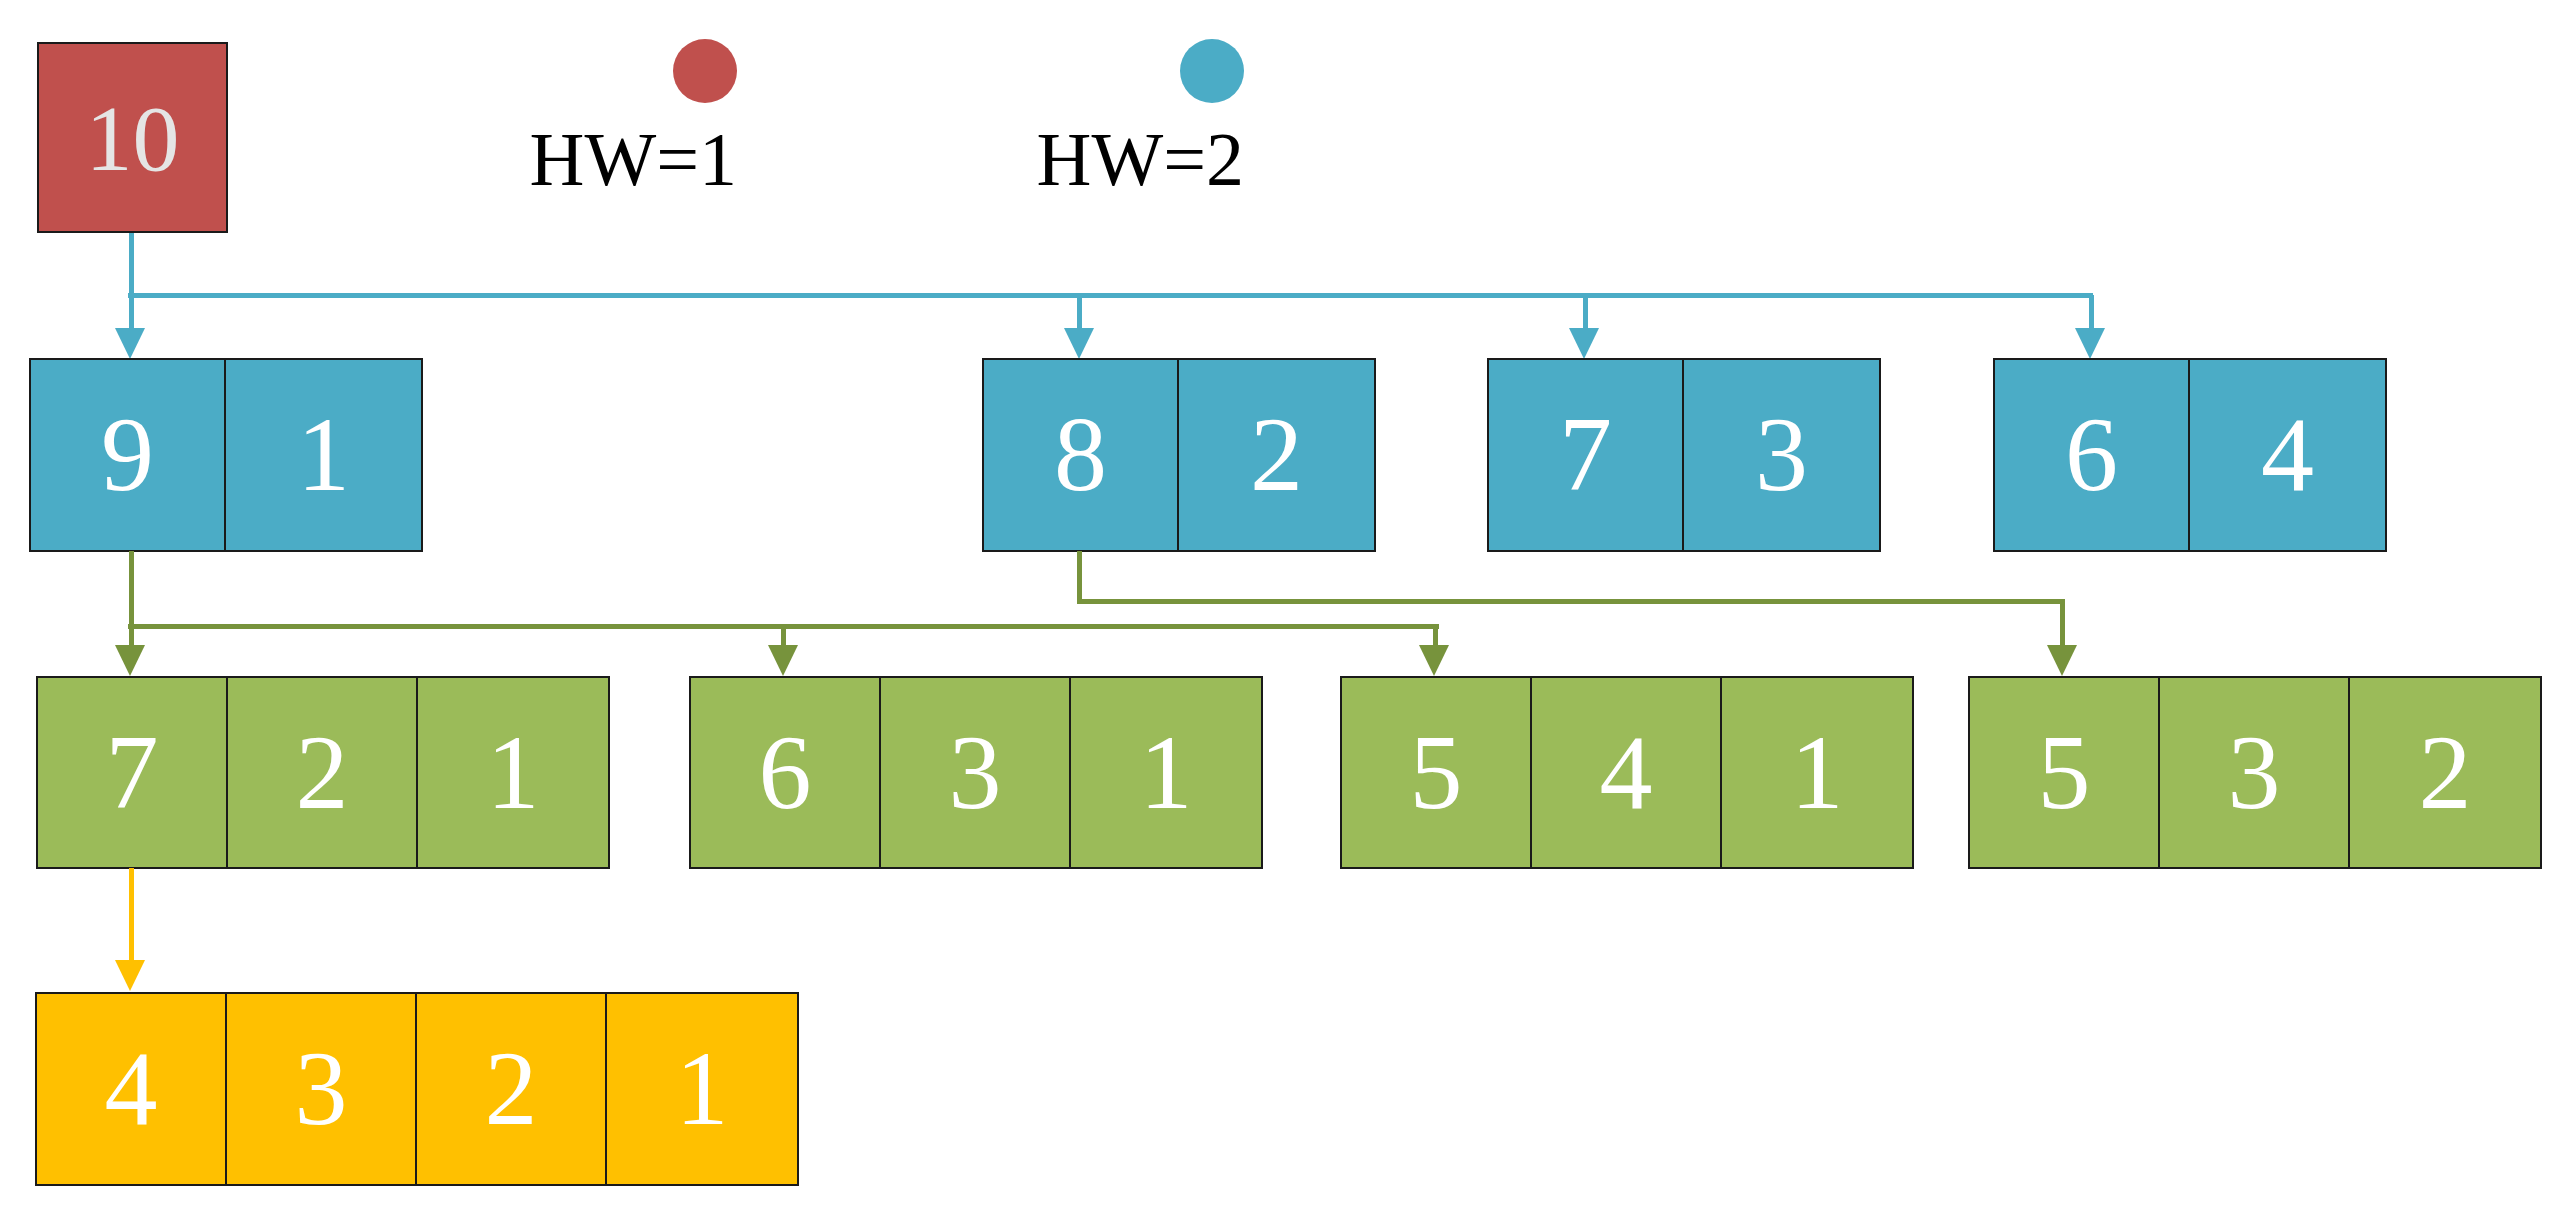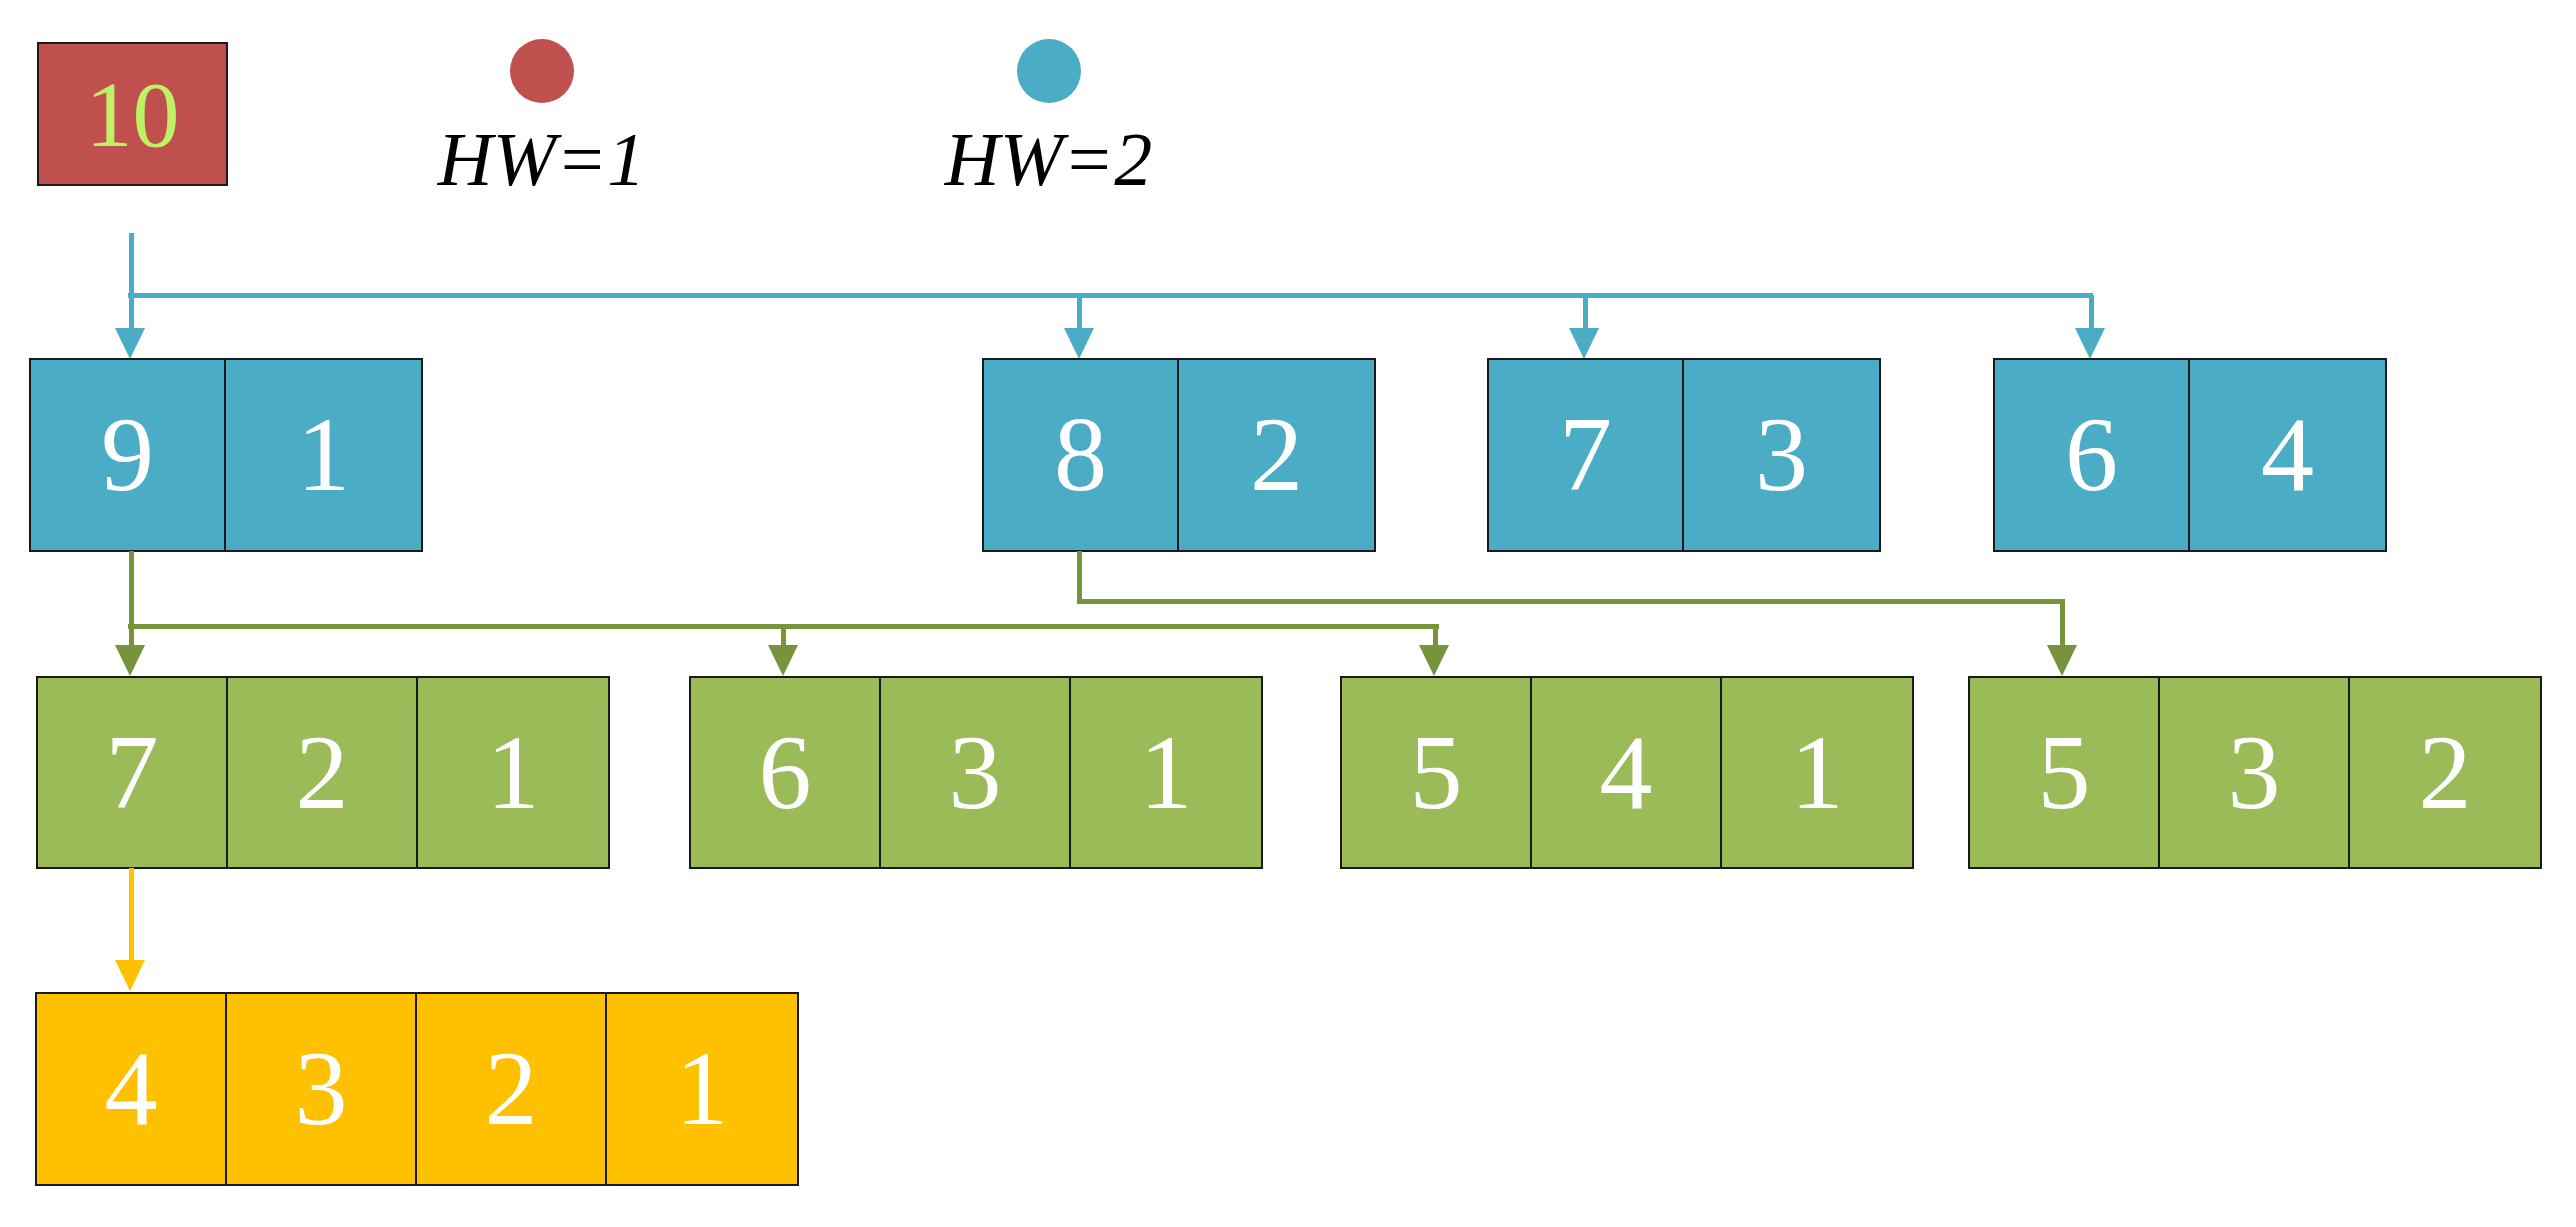--- a/index.html
+++ b/index.html
@@ -25,27 +25,27 @@
     box-sizing:border-box;
   }
   .cell:last-child{border-right:none;}
   .hw2-fill{background:#4BACC6;}
   .hw3-fill{background:#9BBB59;}
   .hw4-fill{background:#FFC000;}
   .hw2 .cell{width:195px;height:190px;}
   .hw3 .cell{width:190px;height:189px;}
   .hw4 .cell{width:190px;height:190px;}
   #root-node{
-    position:absolute;left:37px;top:42px;width:191px;height:144px;
+    position:absolute;left:37px;top:42px;width:191px;height:191px;
     background:#C0504D;border:2px solid #1a1a1a;box-sizing:border-box;
     display:flex;align-items:center;justify-content:center;
-    color:#bef264;font-size:94px;line-height:1;
+    color:#e5e5e5;font-size:94px;line-height:1;
   }
   
-  .legend-item{position:absolute;top:39px;width:391px;text-align:center;font-style:italic;}
+  .legend-item{position:absolute;top:39px;width:391px;text-align:right;}
   .legend-dot{display:inline-block;width:64px;height:64px;border-radius:50%;}
   .legend-label{margin-top:13.7px;font-size:76px;line-height:1;color:#000;}
   
   .vline{position:absolute;width:4.9px;}
   .hline{position:absolute;height:4.9px;}
   .arrow{position:absolute;width:0;height:0;
     border-left:15.6px solid transparent;border-right:15.6px solid transparent;
     border-top:31px solid #000;}
   .l-blue{background:#4BACC6;}   .a-blue{border-top-color:#4BACC6;}
   .l-green{background:#77933C;}  .a-green{border-top-color:#77933C;}

